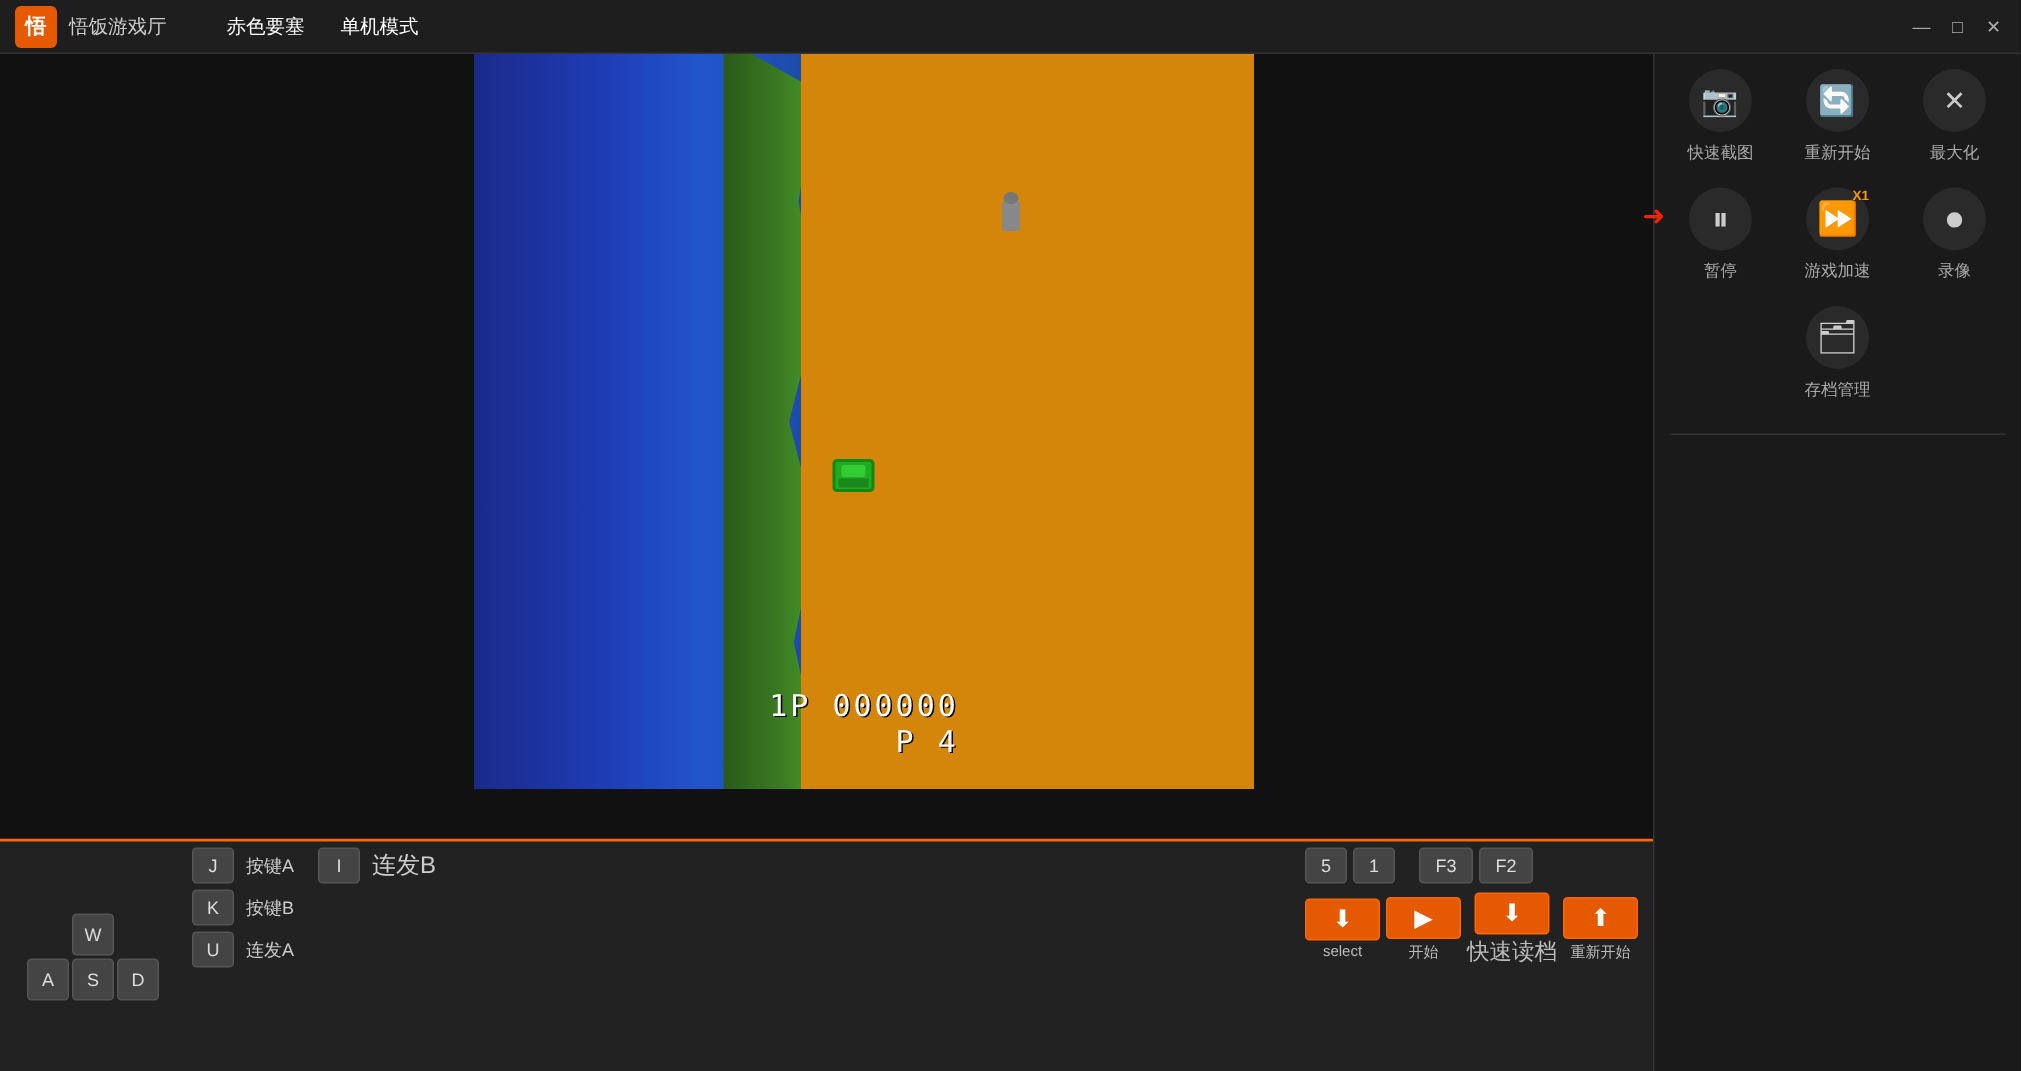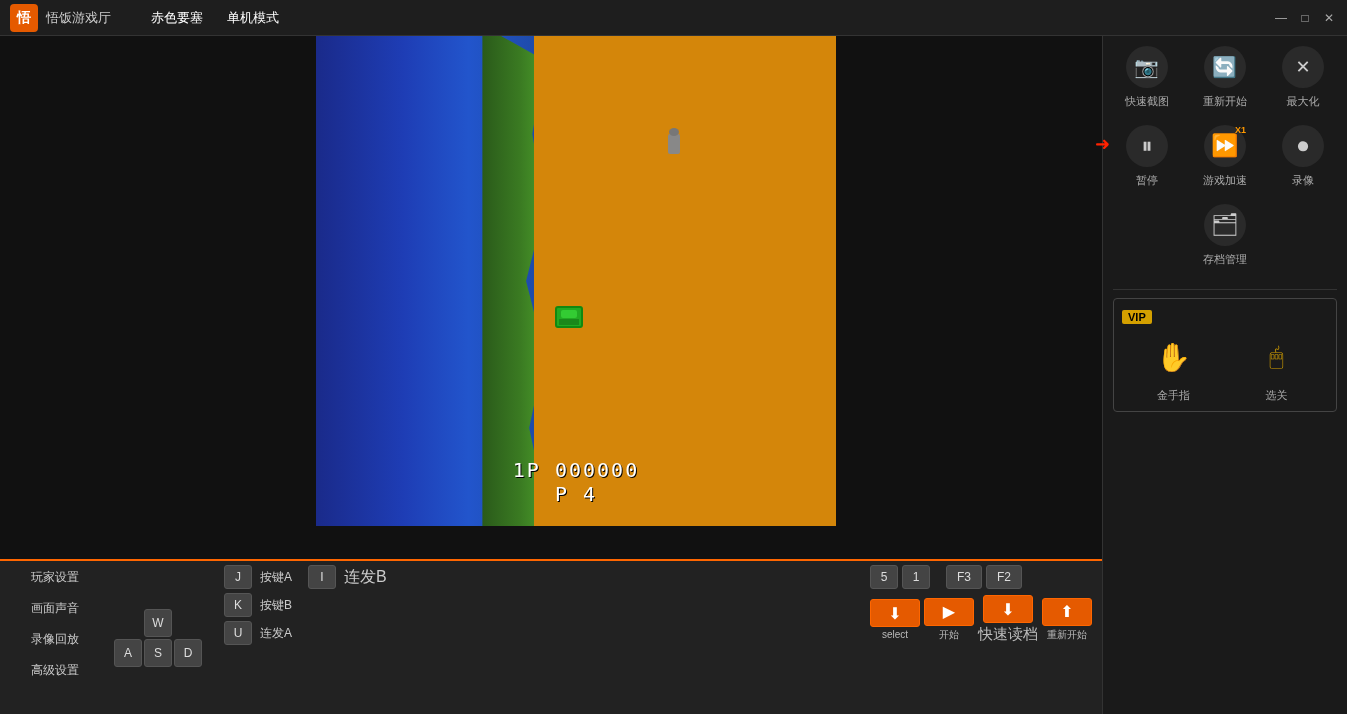--- a/index.html
+++ b/index.html
@@ -192,21 +192,21 @@
       background: #777;
       border-radius: 50%;
     }
 
     
     .game-hud {
       position: absolute;
       bottom: 20px;
       left: 50%;
       transform: translateX(-50%);
-      text-align: center;
+      text-align: right;
       font-family: monospace;
       font-size: 20px;
       color: white;
       text-shadow: 1px 1px 0 #000;
       letter-spacing: 2px;
       white-space: nowrap;
     }
 
     
     #bottom-panel {
@@ -549,26 +549,20 @@
           </div>
         </div>
       </div>
     </div>
 
     <div id="bottom-panel">
 
 
       <div id="key-settings-content">
 
-        <div id="left-sidebar">
-          <span class="sidebar-label">玩家设置</span>
-          <span class="sidebar-label">画面声音</span>
-          <span class="sidebar-label">录像回放</span>
-          <span class="sidebar-label">高级设置</span>
-        </div>
 
         <div class="wasd-pad" style="align-self:center; margin-top:0;">
           <div></div>
           <div class="key-btn">W</div>
           <div></div>
           <div class="key-btn">A</div>
           <div class="key-btn">S</div>
           <div class="key-btn">D</div>
         </div>
 
@@ -659,29 +653,16 @@
       </div>
     </div>
 
     <div class="ctrl-item" style="align-items:center; margin-bottom:14px;">
       <div class="ctrl-icon" style="font-size:22px;">🗂</div>
       <span class="ctrl-label">存档管理</span>
     </div>
 
     <div class="divider"></div>
 
-    <div class="vip-section">
-      <div class="vip-badge">VIP</div>
-      <div class="vip-items">
-        <div class="vip-item">
-          <div class="vip-icon">✋</div>
-          <span class="vip-label">金手指</span>
-        </div>
-        <div class="vip-item">
-          <div class="vip-icon" style="font-size:24px;">🖱</div>
-          <span class="vip-label">选关</span>
-        </div>
-      </div>
-    </div>
 
   </div>
 
 </div>
 
 </body></html>

